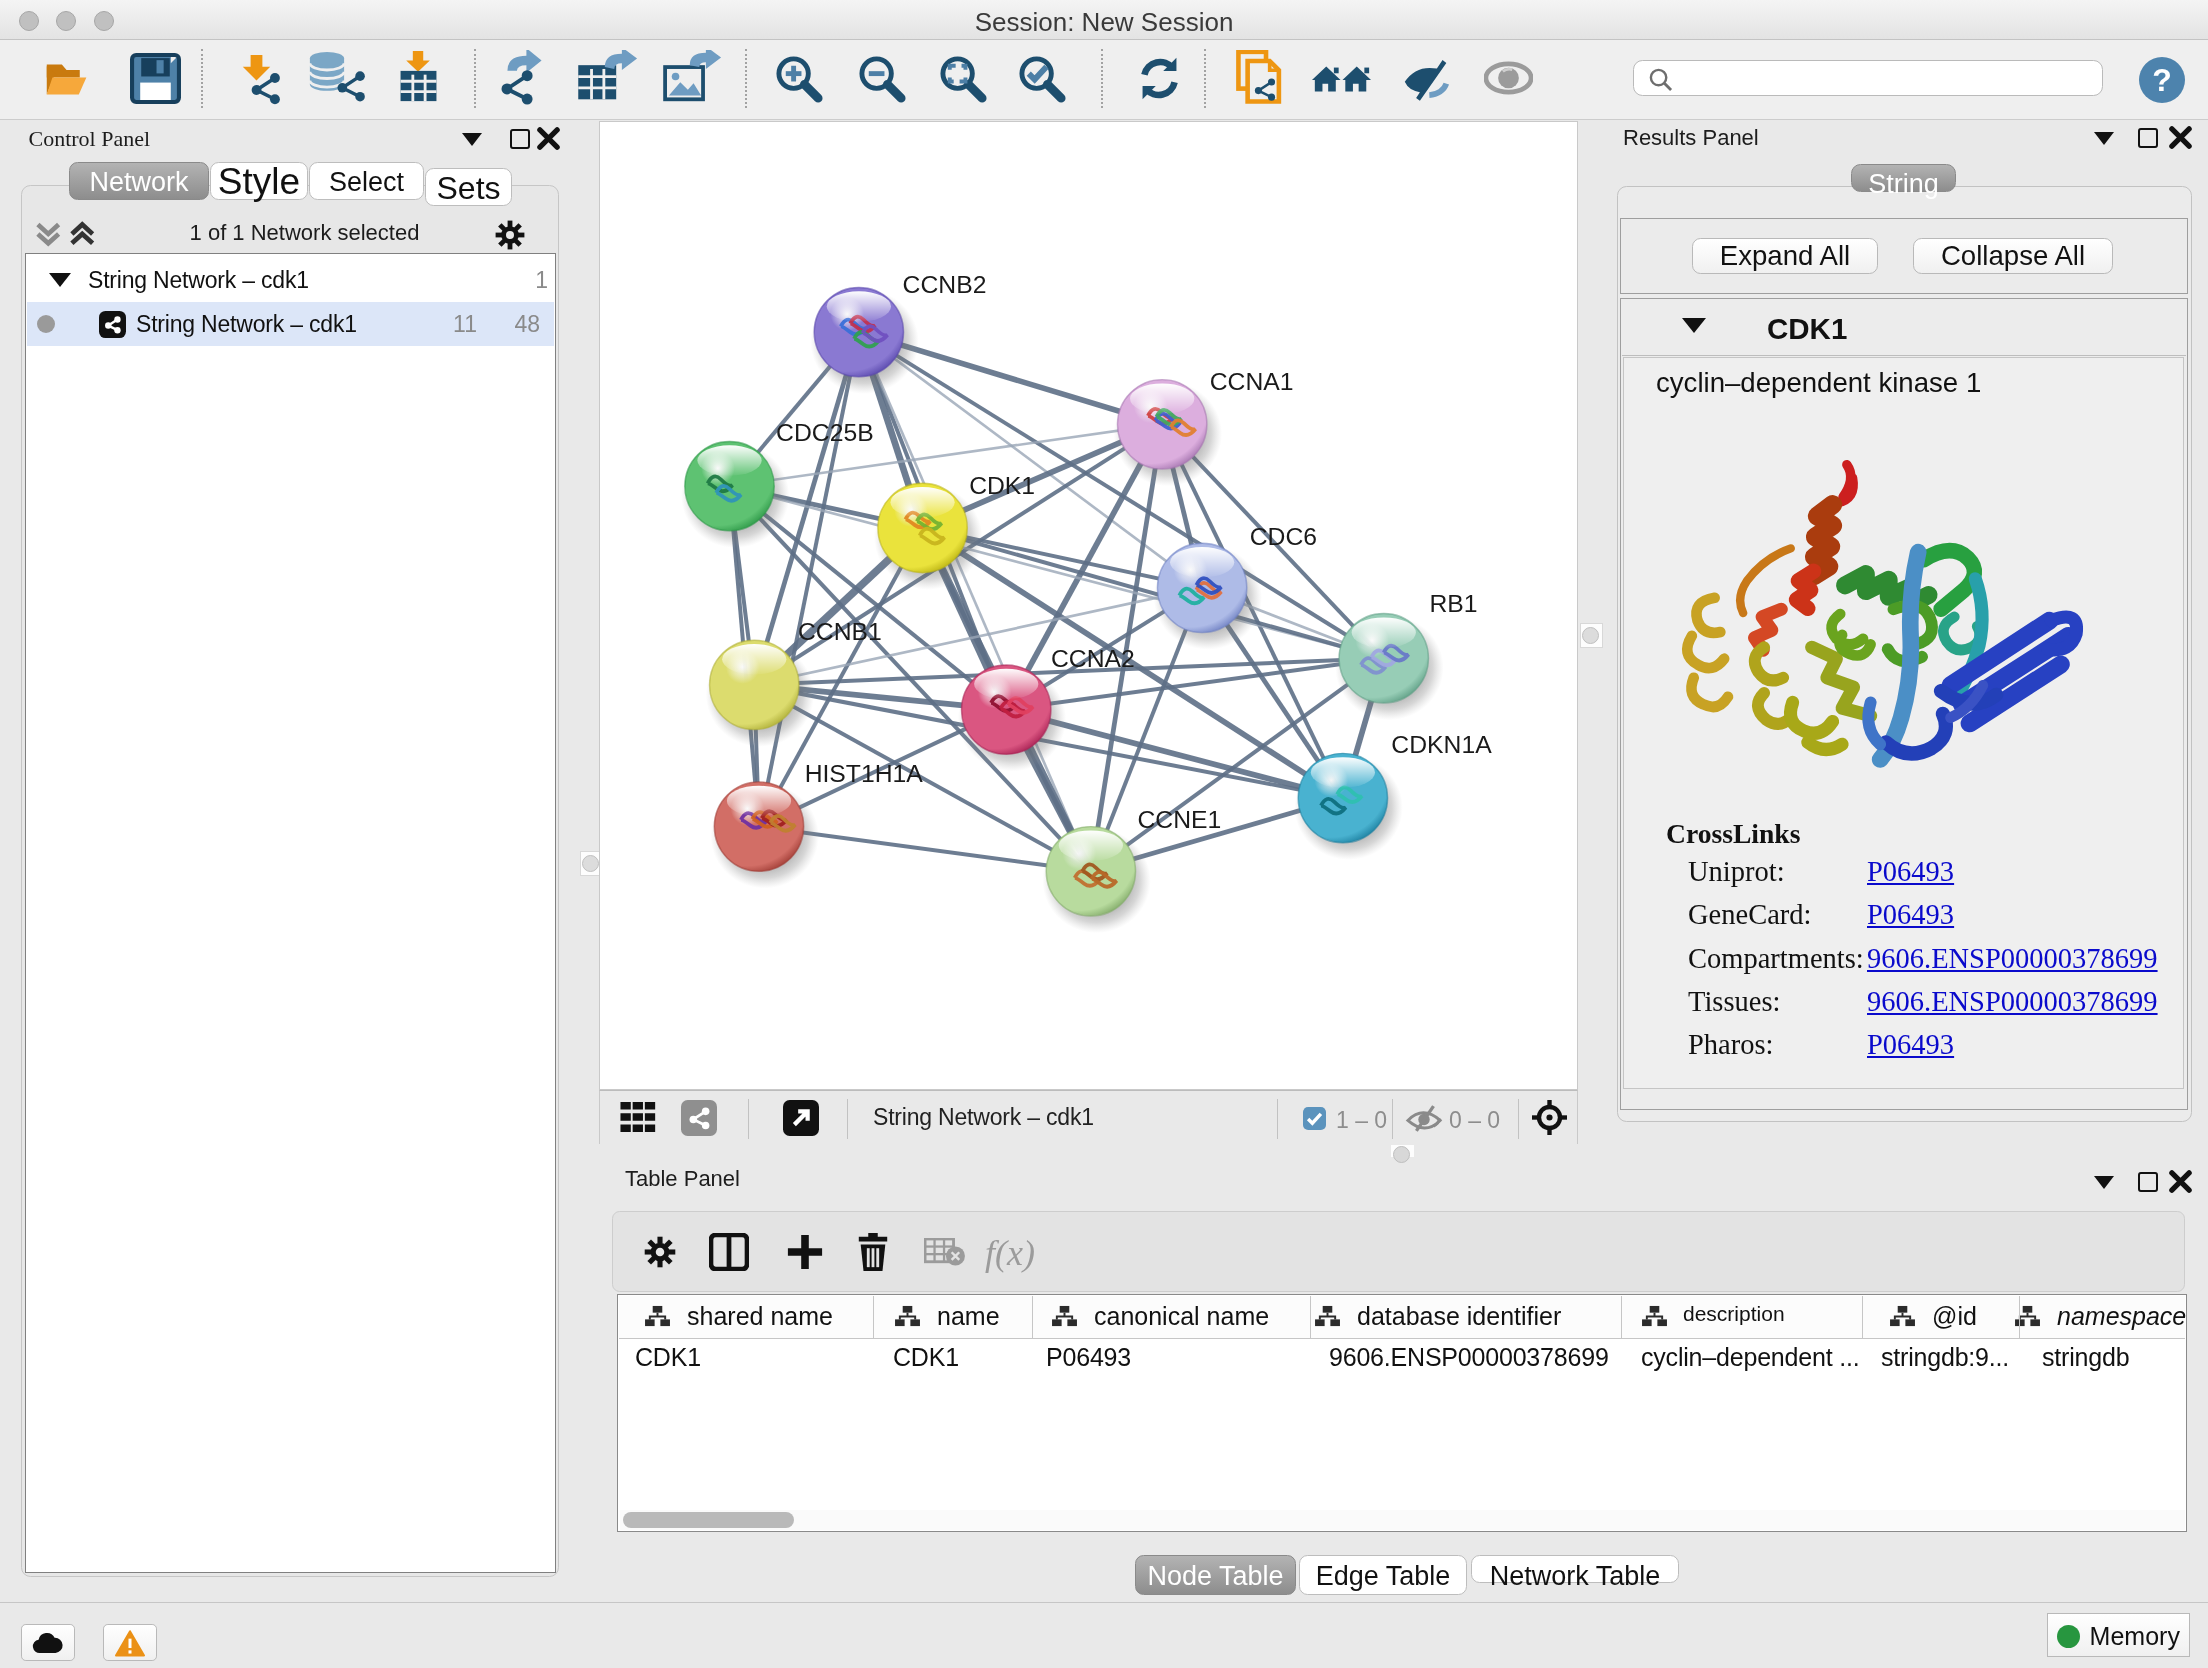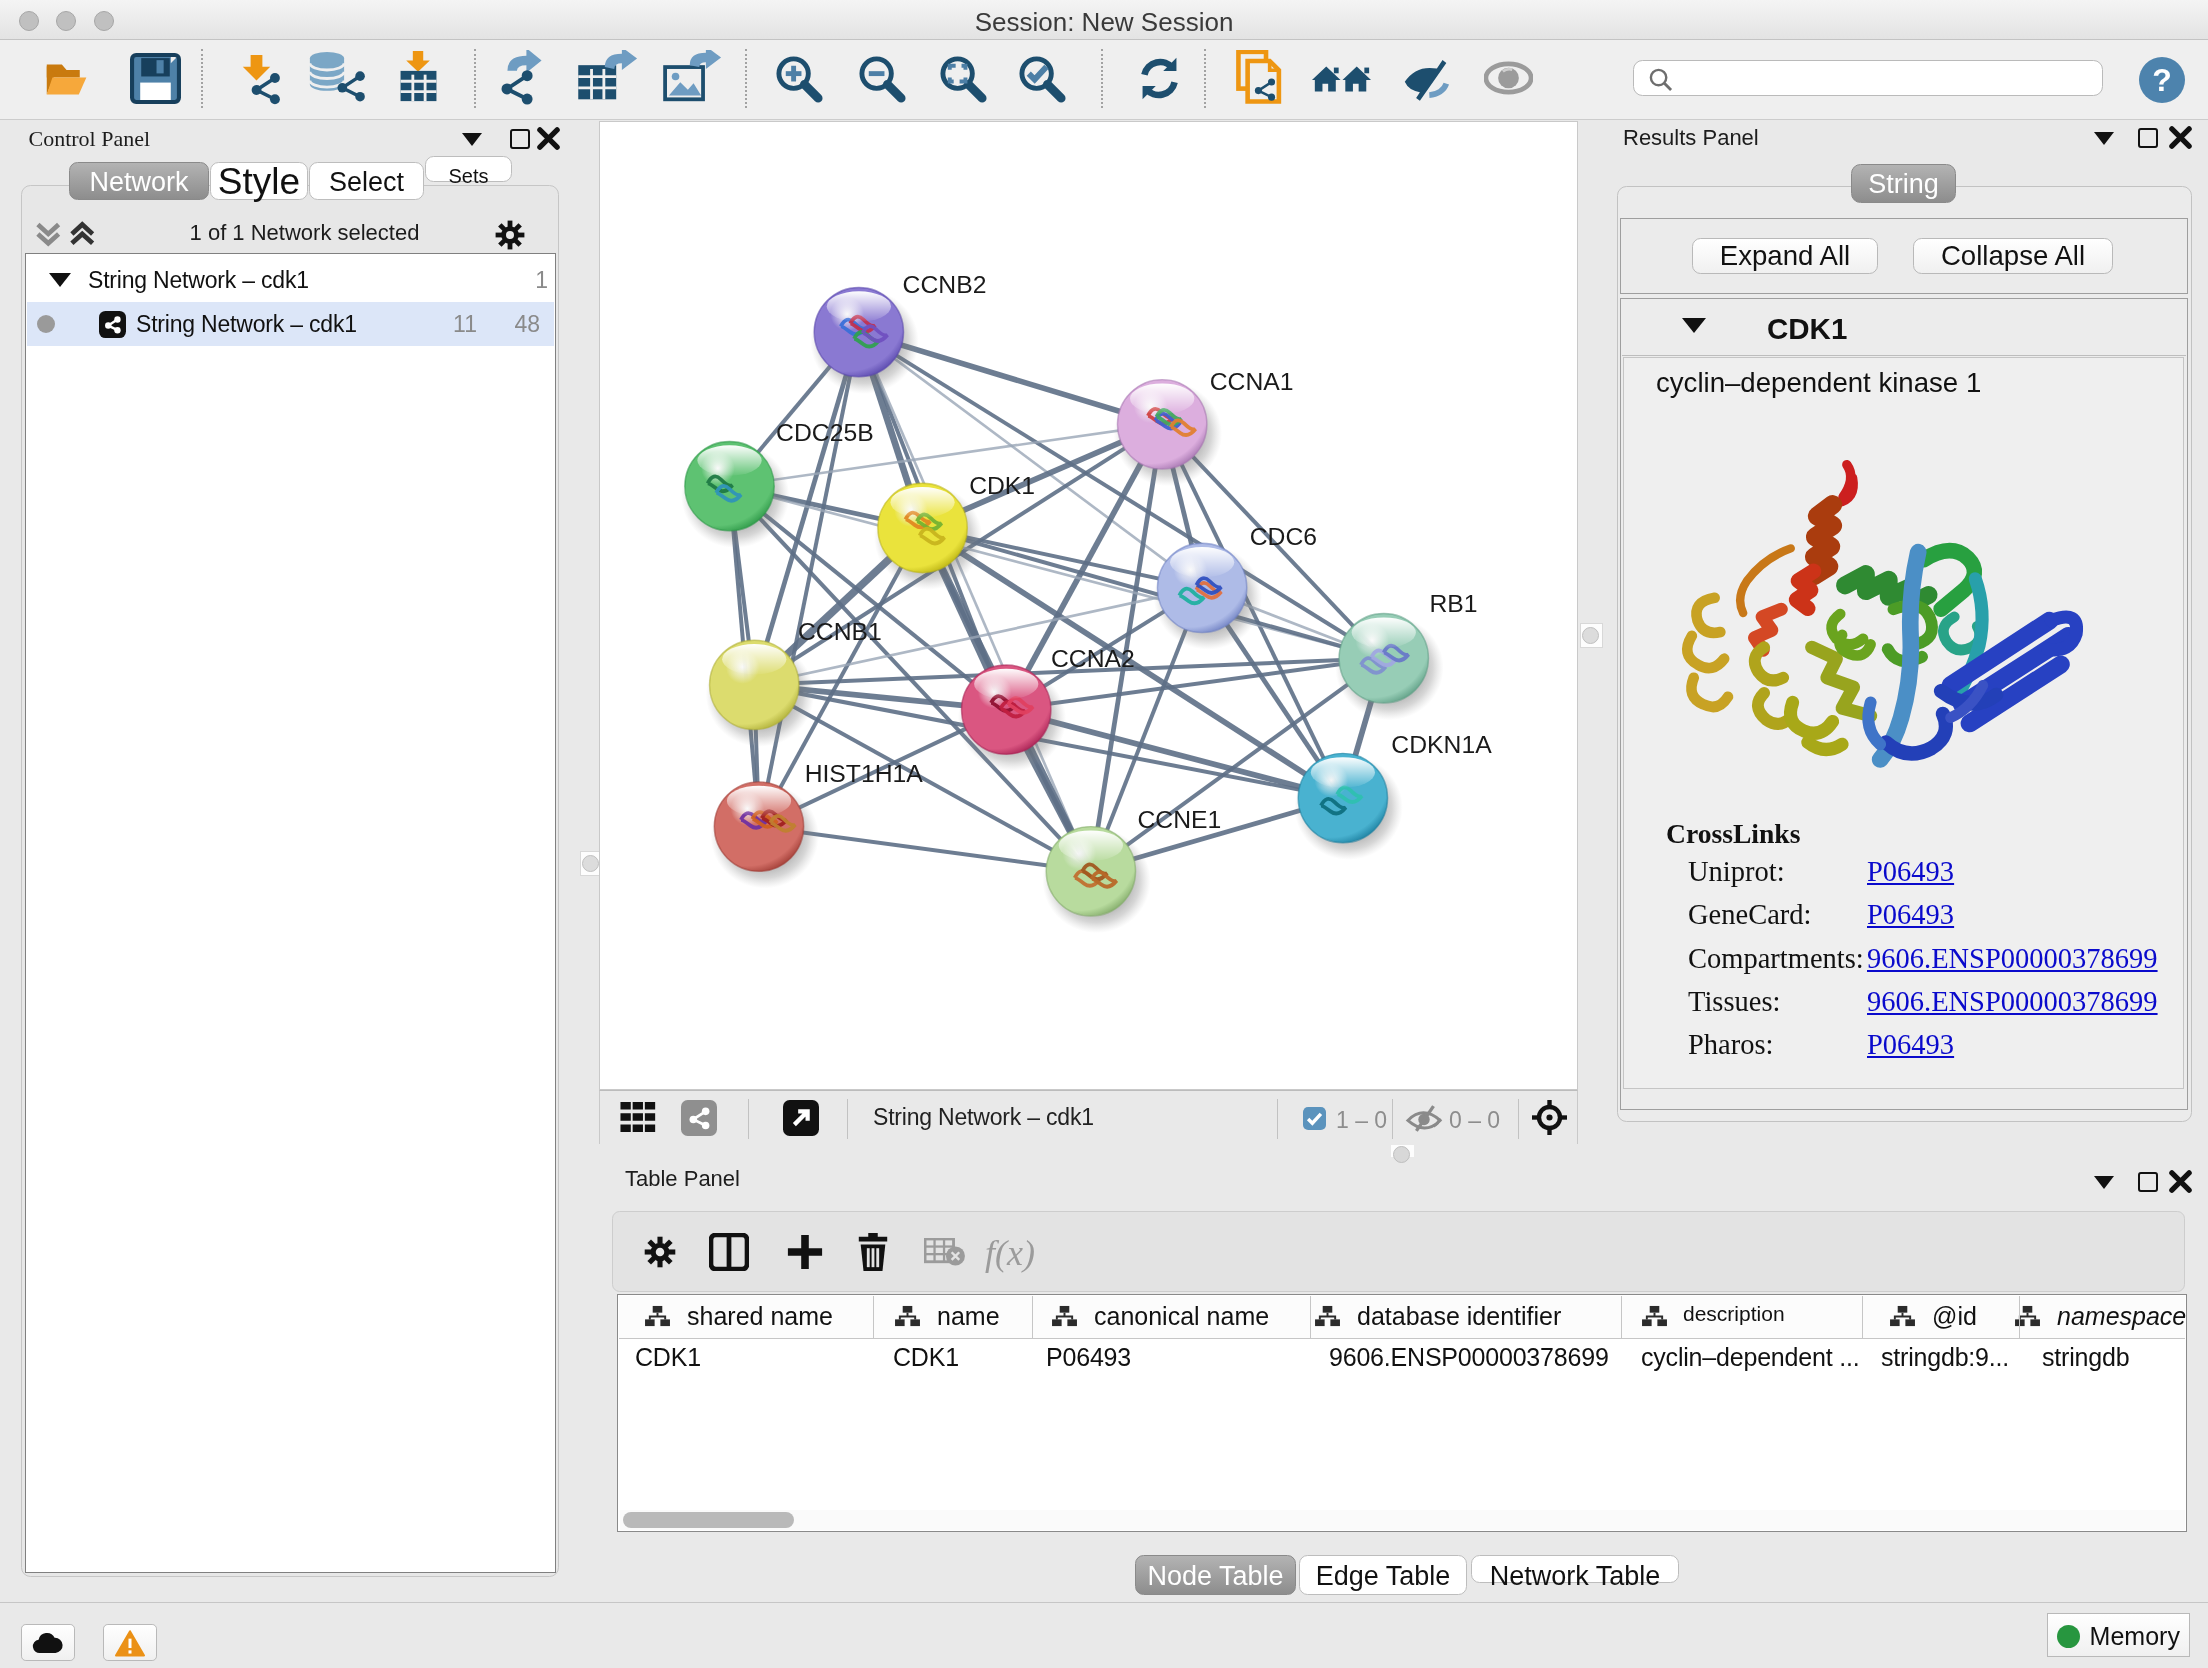--- a/index.html
+++ b/index.html
@@ -181,21 +181,21 @@
 <div class="abs" style="left:462px;top:132px;"><span class="tri"></span></div>
 <div class="abs sq" style="left:510px;top:129px;"></div>
 <svg class="abs" style="left:537px;top:127px;" width="23" height="23" viewBox="0 0 24 24">
 <path d="M3 3 L21 21 M21 3 L3 21" stroke="#111" stroke-width="5.5" stroke-linecap="round"></path>
   </svg>
 
 <div class="abs" style="left:21px;top:185px;width:538px;height:1392px;background:#e7e7e7;border:1px solid #c6c6c6;border-radius:9.5px;box-sizing:border-box;"></div>
 <div class="tab tabsel" style="left:69px;top:162px;width:140px;height:38px;font-size:27px;line-height:38px;">Network</div>
 <div class="tab" style="left:210px;top:162px;width:98px;height:38px;font-size:37px;line-height:38px;">Style</div>
 <div class="tab" style="left:309px;top:162px;width:115px;height:38px;font-size:27px;line-height:38px;">Select</div>
-<div class="tab" style="left:425px;top:156px;width:87px;height:26px;font-size:20px;line-height:38px;">Sets</div>
+<div class="tab" style="left:425px;top:168px;width:87px;height:38px;font-size:32px;line-height:38px;">Sets</div>
 
 <svg class="abs" style="left:34px;top:217px;" width="28.5" height="32" viewBox="0 0 30 34">
 <g fill="none" stroke="#8a8a8a" stroke-width="5">
       <path d="M4 8 l11 10 11 -10"></path>
       <path d="M4 18 l11 10 11 -10"></path>
     </g>
   </svg>
 <svg class="abs" style="left:68px;top:217px;" width="28.5" height="32" viewBox="0 0 30 34">
 <g fill="none" stroke="#333" stroke-width="5">
       <path d="M4 18 l11 -10 11 10"></path>
@@ -515,21 +515,21 @@
   </svg>
 
 <div class="abs hdr" style="left:1623px;top:125px;">Results Panel</div>
 <div class="abs" style="left:2094px;top:131px;"><span class="tri"></span></div>
 <div class="abs sq" style="left:2138px;top:128px;"></div>
 <svg class="abs" style="left:2169px;top:126px;" width="23" height="23" viewBox="0 0 24 24">
 <path d="M3 3 L21 21 M21 3 L3 21" stroke="#111" stroke-width="5.5" stroke-linecap="round"></path>
   </svg>
 
 <div class="abs" style="left:1617px;top:186px;width:575px;height:936px;background:#ebebeb;border:1px solid #c2c2c2;border-radius:9.5px;box-sizing:border-box;"></div>
-<div class="tab tabsel" style="left:1851px;top:164px;width:105px;height:39px;font-size:27px;line-height:39px;border-radius:9.5px;">String</div>
+<div class="tab tabsel" style="left:1851px;top:164px;width:105px;height:28px;font-size:27px;line-height:39px;border-radius:9.5px;">String</div>
 
 <div class="abs" style="left:1620px;top:218px;width:568px;height:76px;background:#ebebeb;border:1.9px solid #9e9e9e;box-sizing:border-box;"></div>
 <div class="btn" style="left:1692px;top:238px;width:186px;height:36px;font-size:27.6px;line-height:34px;">Expand All</div>
 <div class="btn" style="left:1913px;top:238px;width:200px;height:36px;font-size:27.6px;line-height:34px;">Collapse All</div>
 
 <div class="abs" style="left:1620px;top:298px;width:568px;height:812px;background:#ececec;border:1.9px solid #9e9e9e;box-sizing:border-box;"></div>
 <div class="abs" style="left:1622px;top:300px;width:564px;height:55px;background:#ececec;border-bottom:1px solid #bdbdbd;"></div>
 <div class="abs" style="left:1682px;top:318px;"><span class="tri" style="border-left-width:12.4px;border-right-width:12.4px;border-top-width:15px;"></span></div>
 <div class="abs" style="left:1767px;top:312px;font-size:29.5px;font-weight:bold;color:#111;">CDK1</div>
 <div class="abs" style="left:1623px;top:357px;width:561px;height:732px;background:#efefef;border:1px solid #c5c5c5;box-sizing:border-box;"></div>

